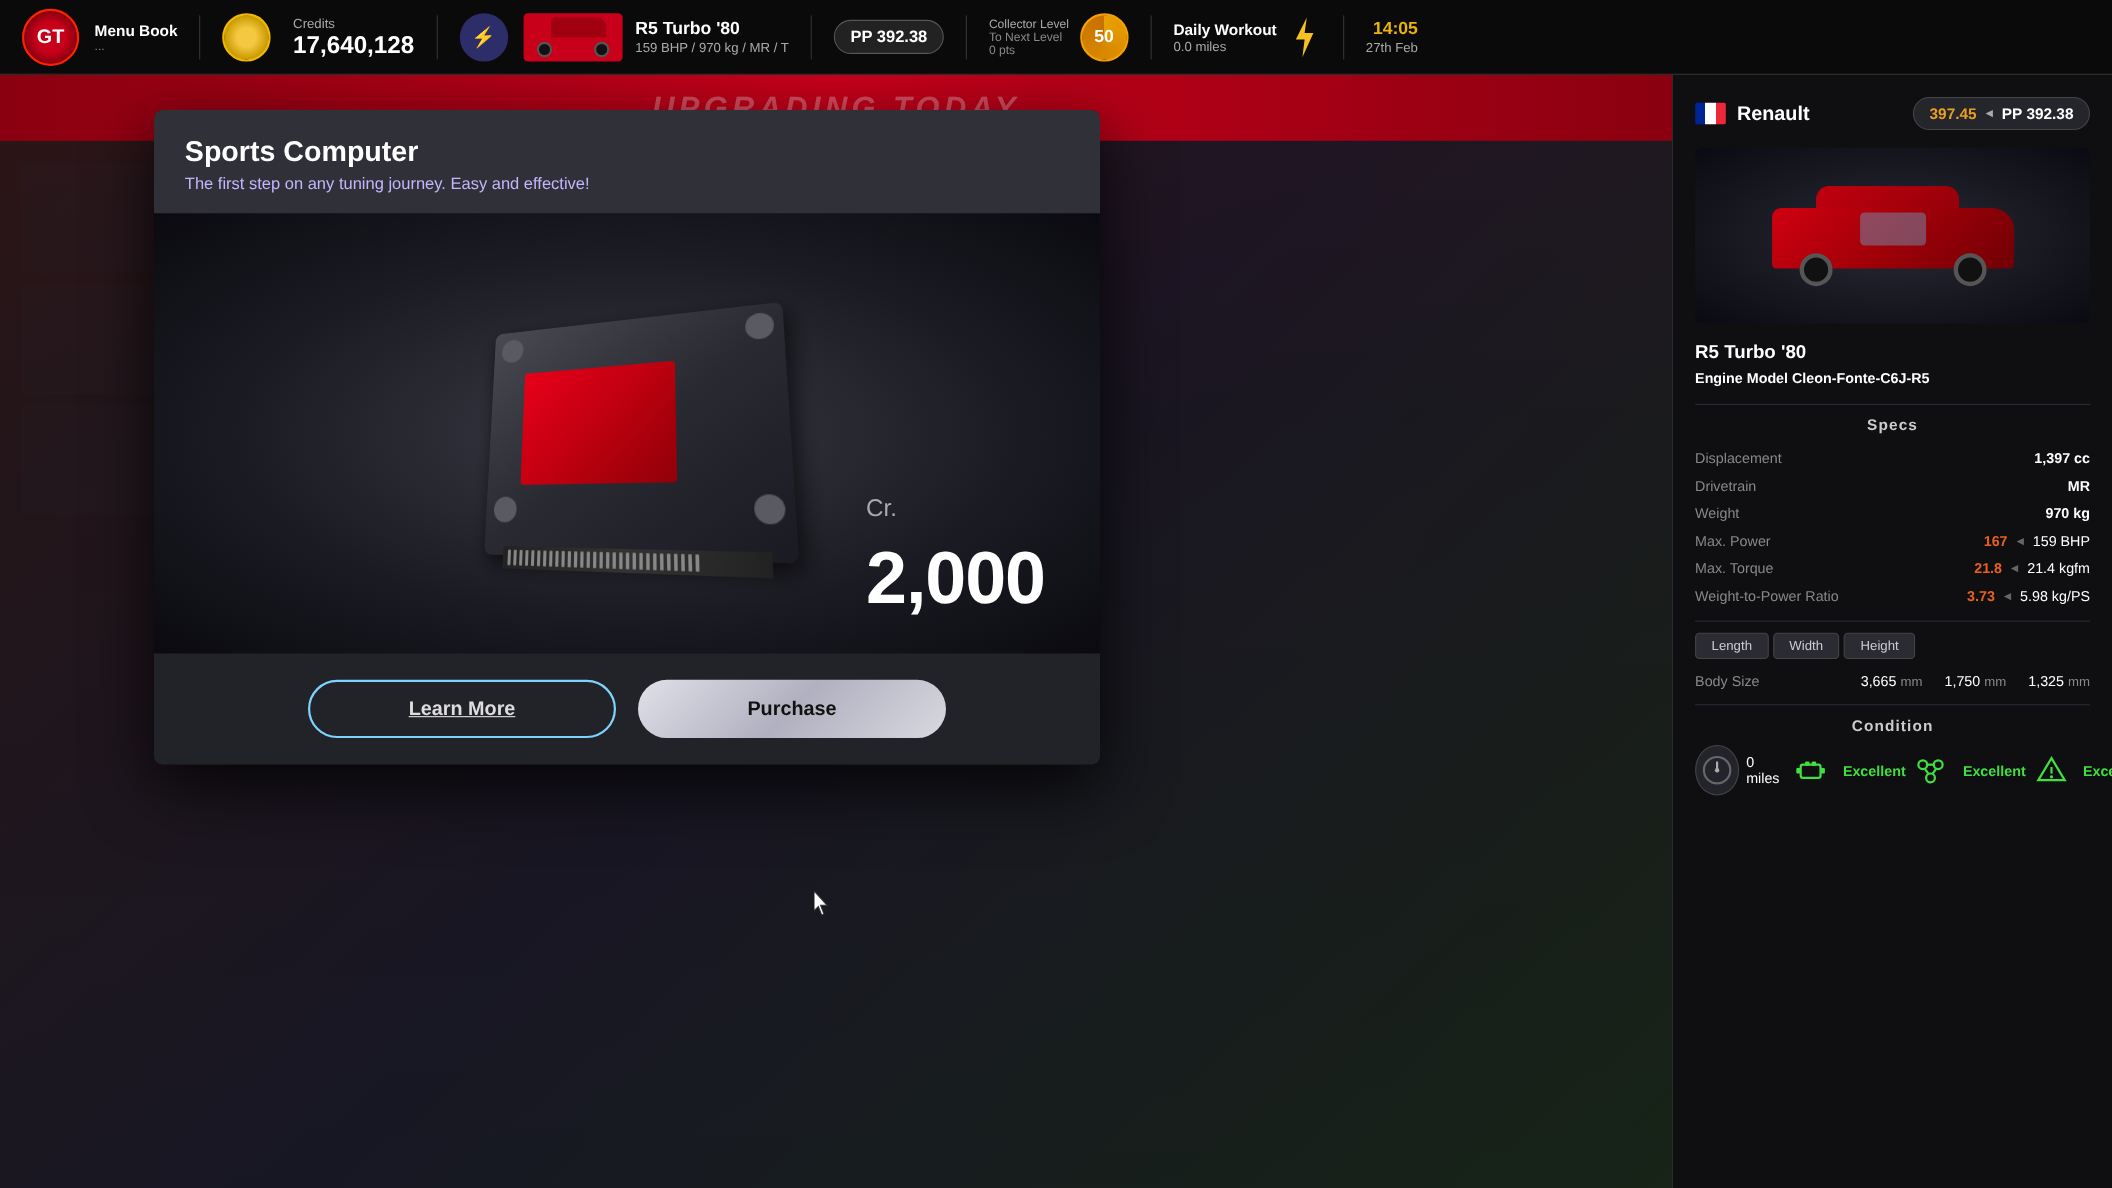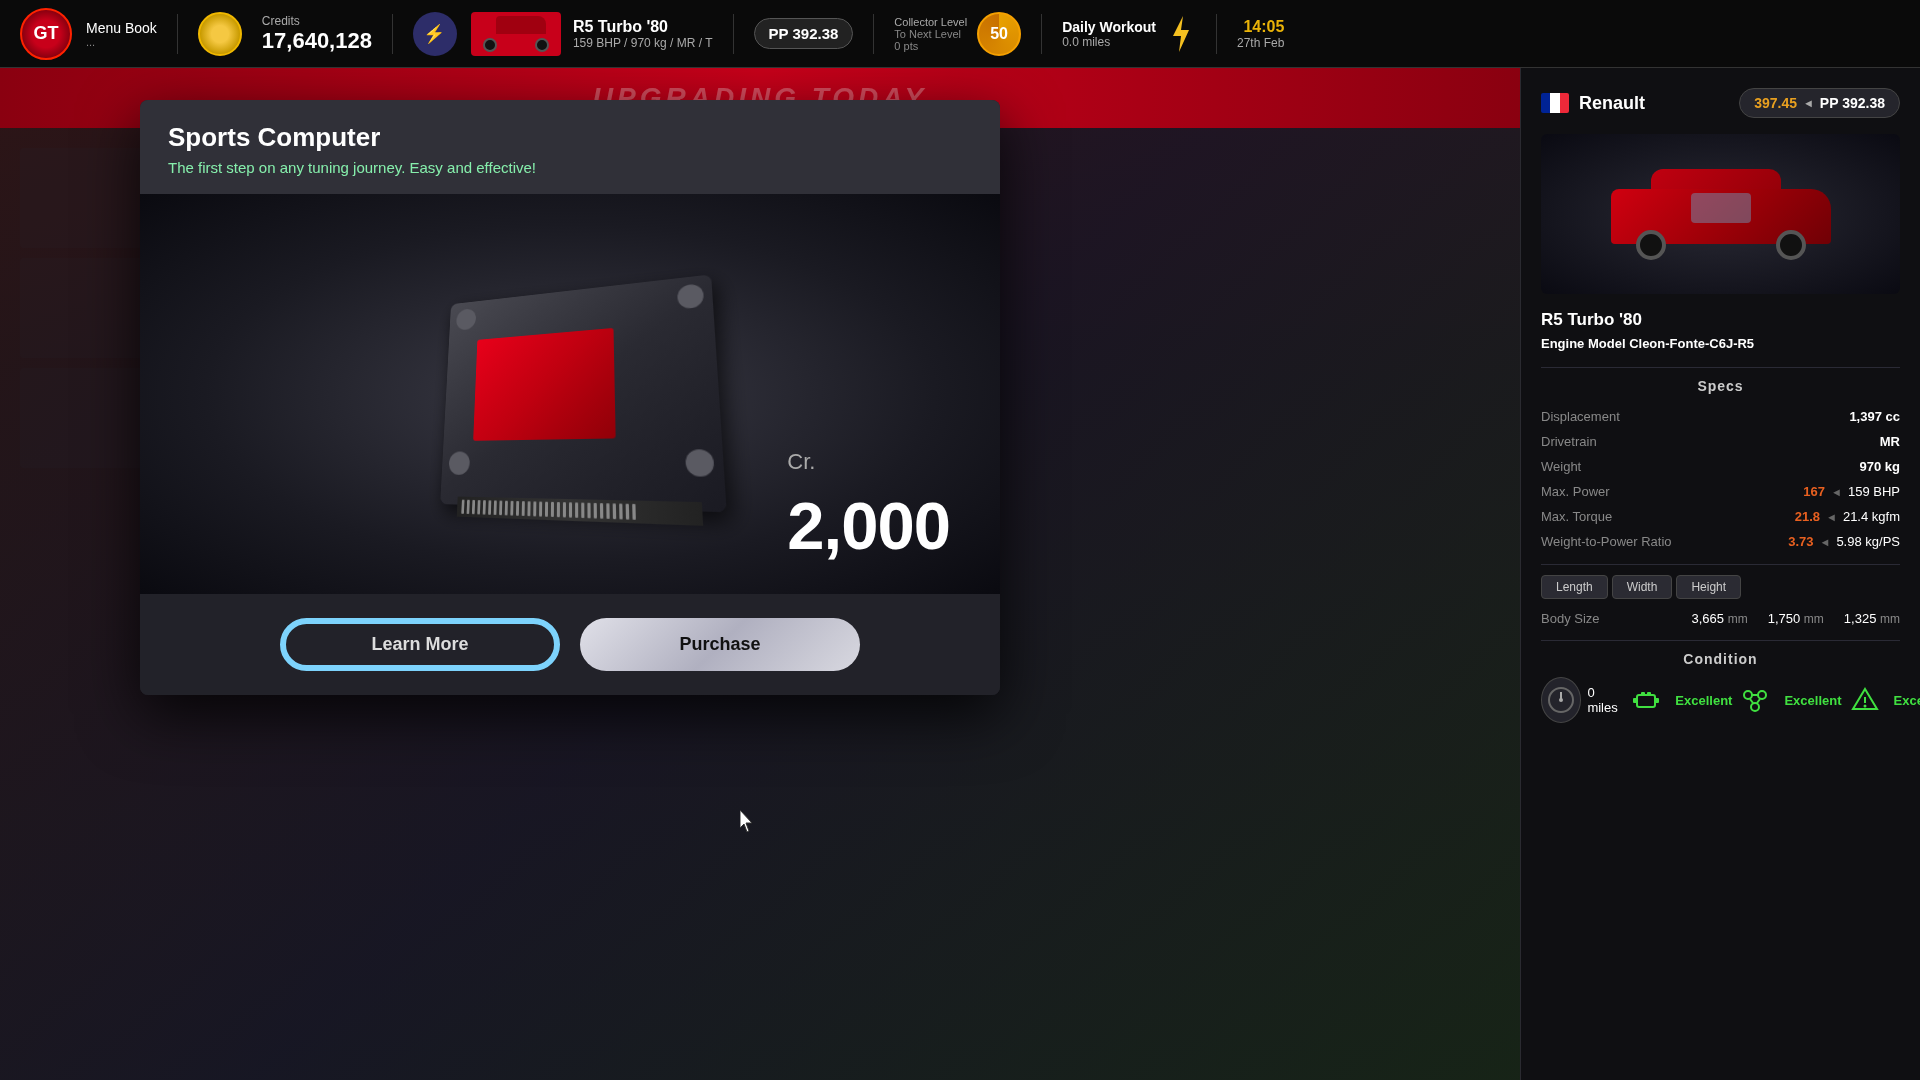--- a/index.html
+++ b/index.html
@@ -51,21 +51,21 @@
 
     .topbar-menu {
       display: flex;
       flex-direction: column;
       margin-left: 14px;
       color: #ccc;
       font-size: 13px;
       flex-shrink: 0;
     }
 
-    .topbar-menu .menu-title { color: #fff; font-weight: normal; font-size: 14px; }
+    .topbar-menu .menu-title { color: #fff; font-weight: bold; font-size: 14px; }
     .topbar-menu .menu-sub { color: #888; font-size: 11px; }
 
     .topbar-divider {
       width: 1px;
       height: 40px;
       background: #333;
       margin: 0 20px;
       flex-shrink: 0;
     }
 
@@ -221,21 +221,21 @@
     }
 
     .product-title {
       color: #fff;
       font-size: 26px;
       font-weight: bold;
       margin-bottom: 6px;
     }
 
     .product-desc {
-      color: #86efac;
+      color: #c4b5fd;
       font-size: 15px;
     }
 
     .product-image-area {
       background: radial-gradient(ellipse at center, #3a3a45 0%, #1a1a22 60%, #0a0a10 100%);
       height: 400px;
       display: flex;
       align-items: center;
       justify-content: center;
       position: relative;
@@ -323,28 +323,29 @@
     .product-actions {
       background: rgba(35,35,42,0.98);
       padding: 24px 28px;
       display: flex;
       gap: 20px;
       justify-content: center;
     }
 
     .btn-learn-more {
       background: transparent;
-      border: 6px solid #7dd3fc;
+      border: 2px solid #7dd3fc;
       border-radius: 30px;
       color: #ddd;
       font-size: 18px;
       font-weight: bold;
       padding: 0 60px;
       cursor: pointer;
       min-width: 280px;
+      text-decoration: underline;
     }
 
     .btn-purchase {
       background: linear-gradient(135deg, #e0e0e8 0%, #b0b0c0 50%, #d8d8e0 100%);
       border: none;
       border-radius: 30px;
       color: #111;
       font-size: 18px;
       font-weight: bold;
       padding: 16px 60px;

